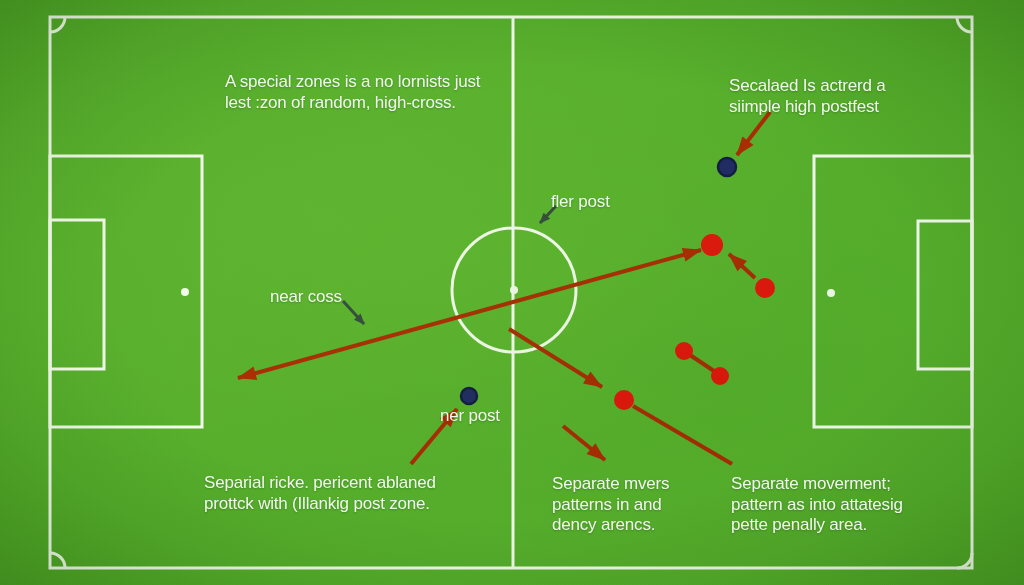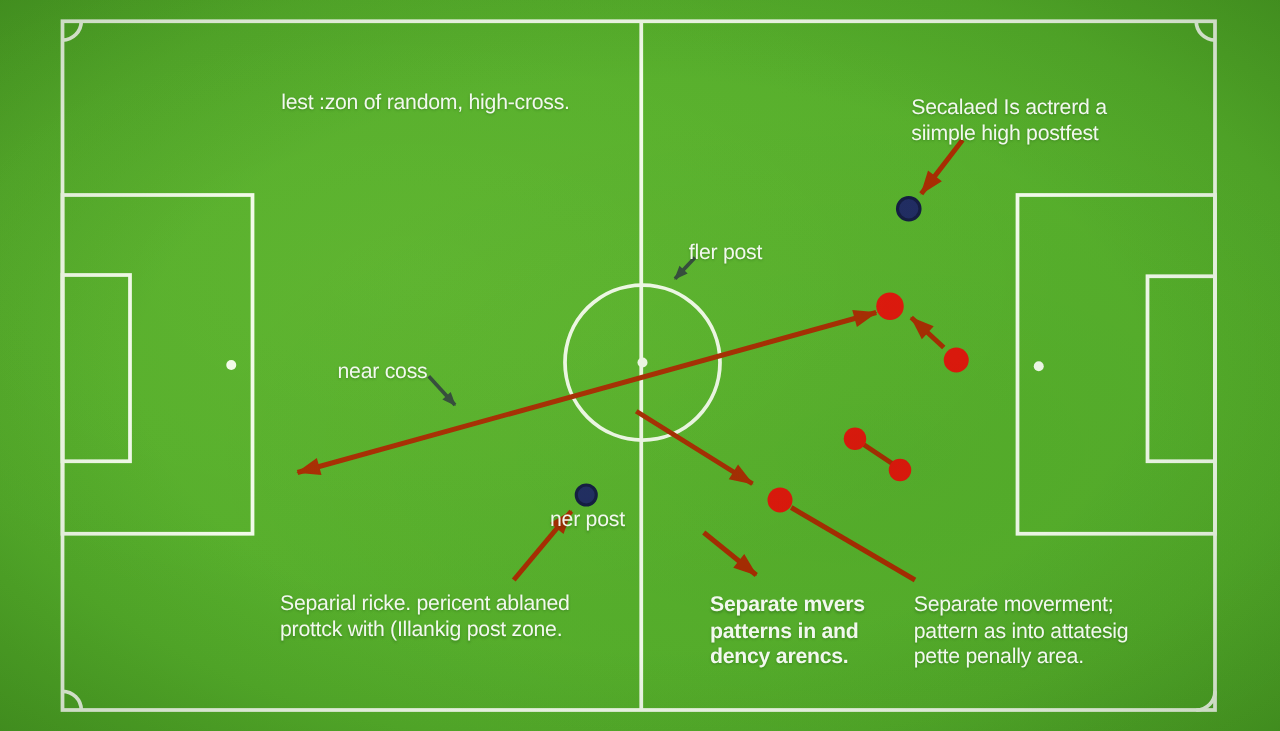--- a/index.html
+++ b/index.html
@@ -90,40 +90,41 @@
       <circle cx="720" cy="376" r="9" fill="#e2150c"></circle>
       <circle cx="624" cy="400" r="10" fill="#e2150c"></circle>
       <circle cx="727" cy="167" r="9" stroke-width="2.5" fill="#1f2a63" stroke="#121a42"></circle>
       <circle cx="469" cy="396" r="8" stroke-width="2.5" fill="#1f2a63" stroke="#121a42"></circle>
     </g>
   </svg>
 
   <div class="overlay"></div>
 
   <div class="label" style="left:225px;top:72px;">
+    <div>A special zones is a no lornists just</div>
     <div>lest :zon of random, high-cross.</div>
   </div>
 
   <div class="label" style="left:729px;top:76px;">
     <div>Secalaed Is actrerd a</div>
     <div>siimple high postfest</div>
   </div>
 
   <div class="label" style="left:551px;top:192px;">fler post</div>
 
   <div class="label" style="left:270px;top:287px;text-align:center;">near coss</div>
 
   <div class="label" style="left:399px;top:406px;margin-left:41px;">ner post</div>
 
-  <div class="label" style="left:204px;top:473px;margin-left:20px;">
+  <div class="label" style="left:204px;top:473px;">
     <div>Separial ricke. pericent ablaned</div>
     <div>prottck with (Illankig post zone.</div>
   </div>
 
-  <div class="label" style="left:568px;top:474px;font-weight:bold;">
+  <div class="label" style="left:552px;top:474px;">
     <div>Separate mvers</div>
     <div>patterns in and</div>
     <div>dency arencs.</div>
   </div>
 
   <div class="label" style="left:731px;top:474px;">
     <div>Separate moverment;</div>
     <div>pattern as into attatesig</div>
     <div>pette penally area.</div>
   </div>

